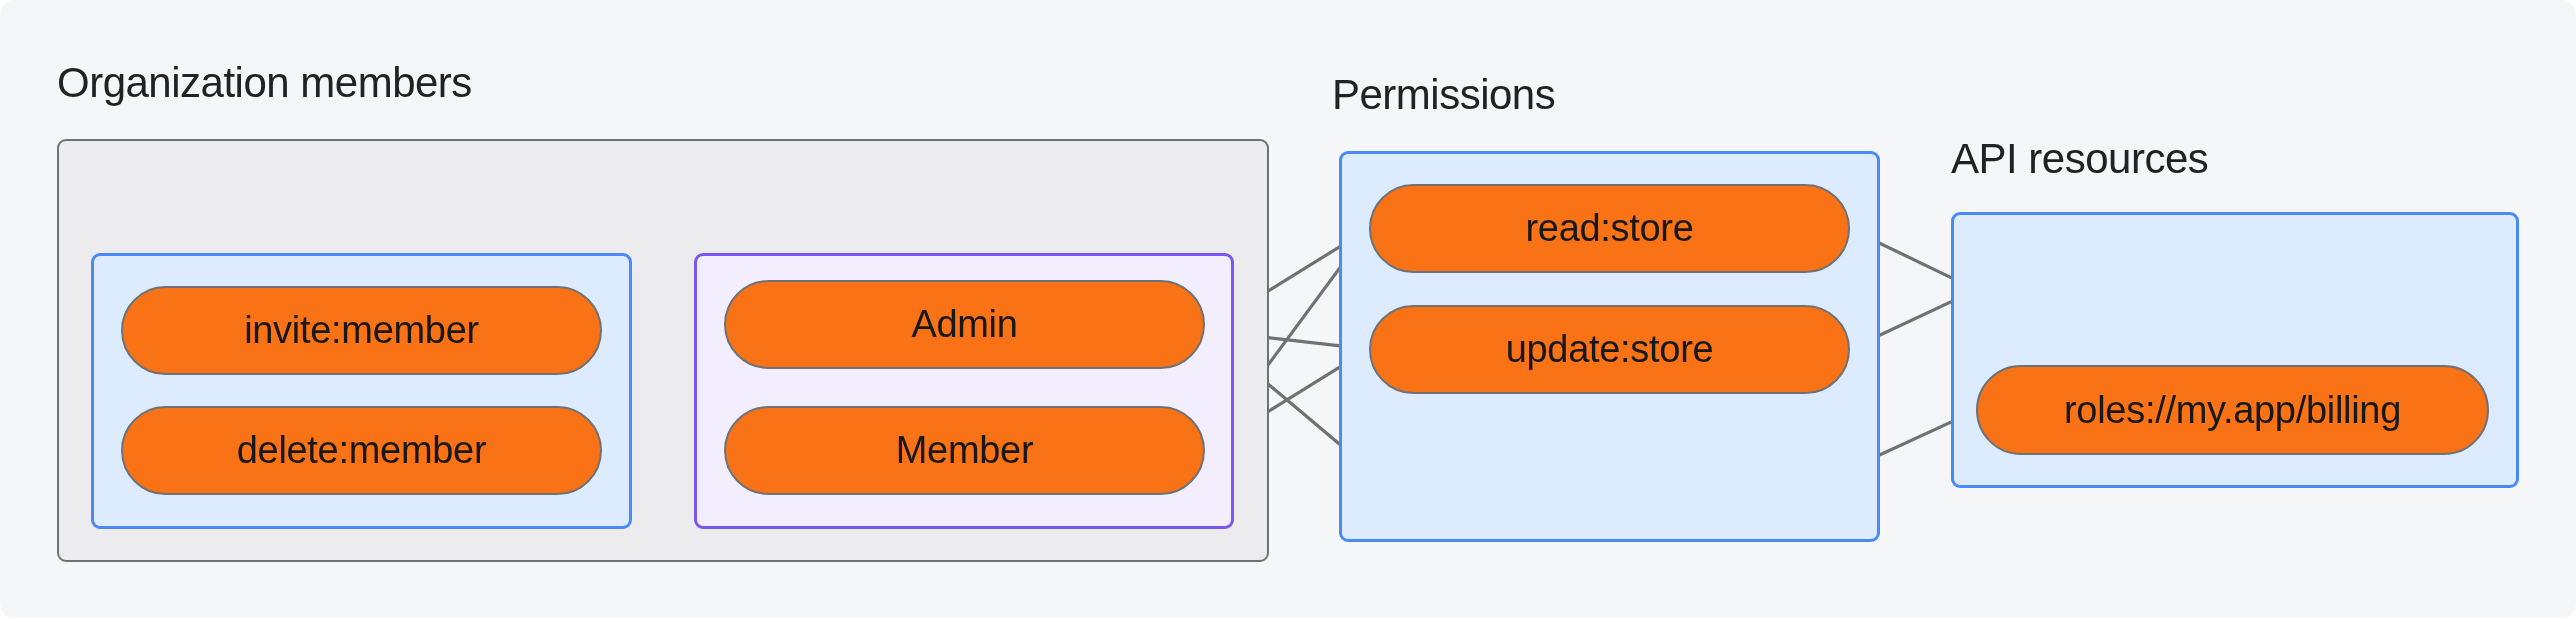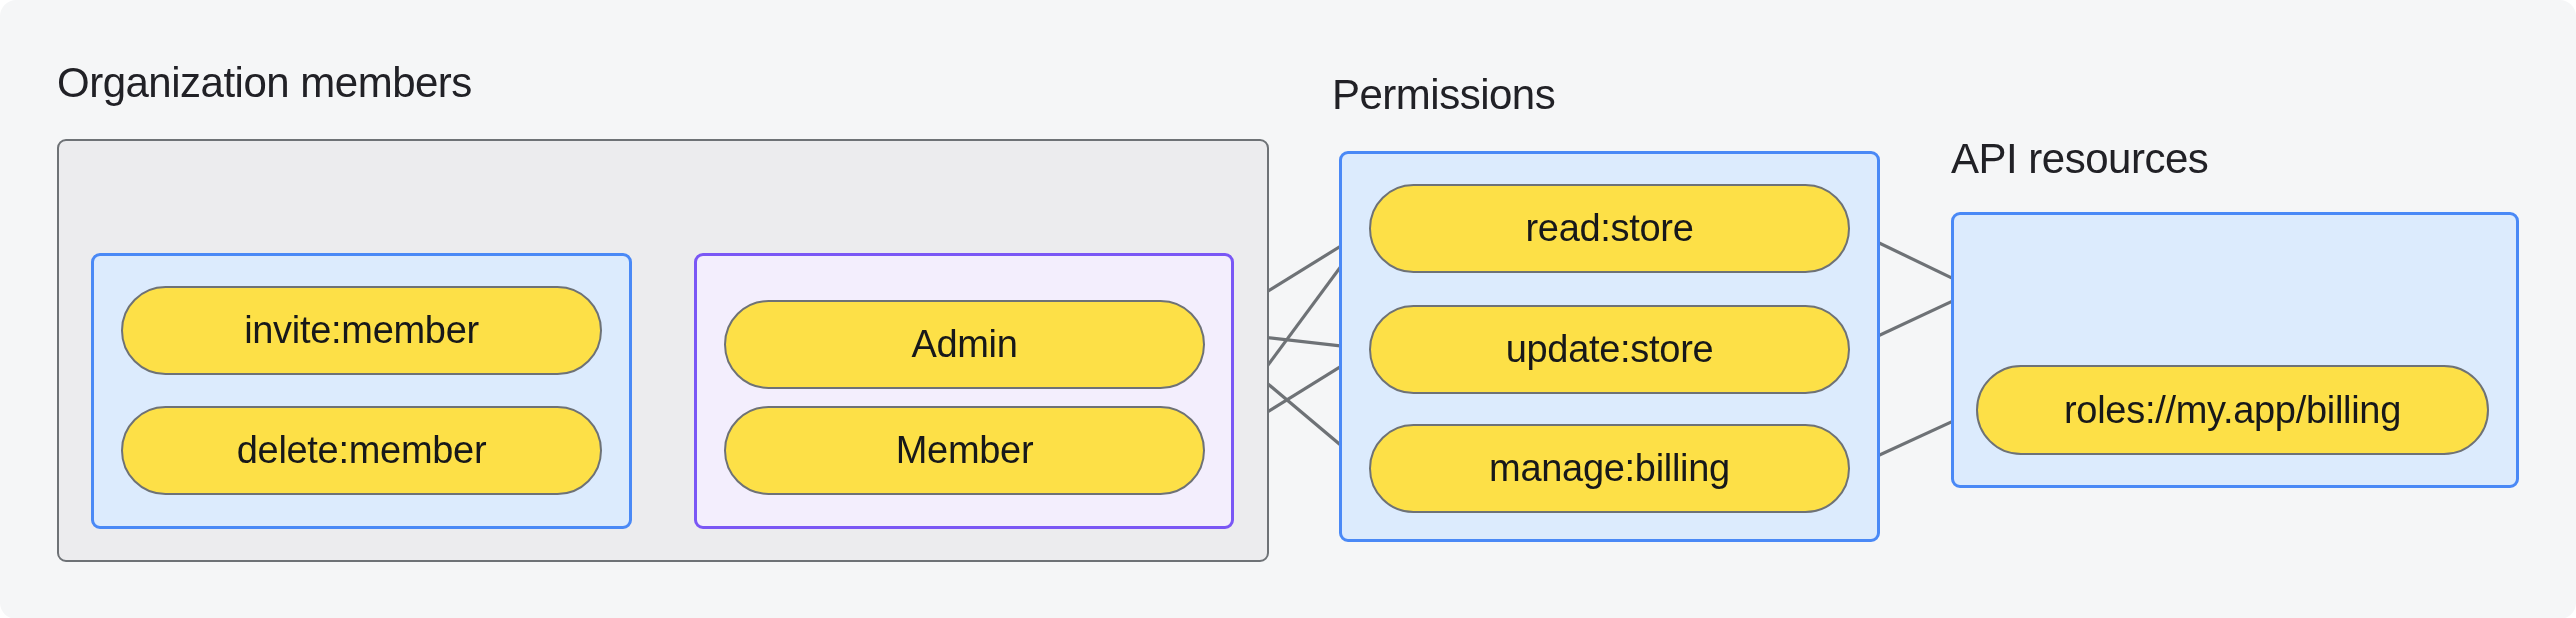--- a/index.html
+++ b/index.html
@@ -39,21 +39,21 @@
     background: #dcebfd;
     border: 3.7px solid #4a89f6;
   }
   .purple-box {
     background: #f3eefd;
     border: 3.7px solid #7a57f5;
   }
   .pill {
     position: absolute;
     box-sizing: border-box;
-    background: #fde047;
+    background: #f97316;
     border: 2.7px solid #6e7276;
     border-radius: 912px;
     display: flex;
     align-items: center;
     justify-content: center;
     font-size: 38px;
     letter-spacing: -0.3px;
     color: #17181a;
     white-space: nowrap;
   }
@@ -101,37 +101,34 @@
 
   <div class="group-box blue-box" style="left:91px; top:253px; width:541px; height:276px;"></div>
   <div class="pill" style="left:121px; top:406px; width:481px; height:89px;">
     <span>delete:member</span>
   </div>
   <div class="pill" style="left:121px; top:286px; width:481px; height:89px;">
     <span>invite:member</span>
   </div>
 
   <div class="group-box purple-box" style="left:694px; top:253px; width:540px; height:276px;"></div>
-  <div class="pill" style="left:724px; top:300px; width:481px; height:89px;">
+  <div class="pill" style="left:724px; top:280px; width:481px; height:89px;">
     <span>Admin</span>
   </div>
   <div class="pill" style="left:724px; top:406px; width:481px; height:89px;">
     <span>Member</span>
   </div>
 
   <div class="group-box blue-box" style="left:1339px; top:151px; width:541px; height:391px;"></div>
   <div class="pill" style="left:1369px; top:184px; width:481px; height:89px;">
     <span>read:store</span>
   </div>
   <div class="pill" style="left:1369px; top:305px; width:481px; height:89px;">
     <span>update:store</span>
   </div>
-  <div class="pill" style="left:1369px; top:424px; width:481px; height:89px;">
-    <span>manage:billing</span>
-  </div>
 
   <div class="group-box blue-box" style="left:1951px; top:212px; width:568px; height:276px;"></div>
   <div class="pill" style="left:1976px; top:365px; width:513px; height:90px;">
     <span>roles://my.app/billing</span>
   </div>
 
 </div>
 
 
 </body></html>

